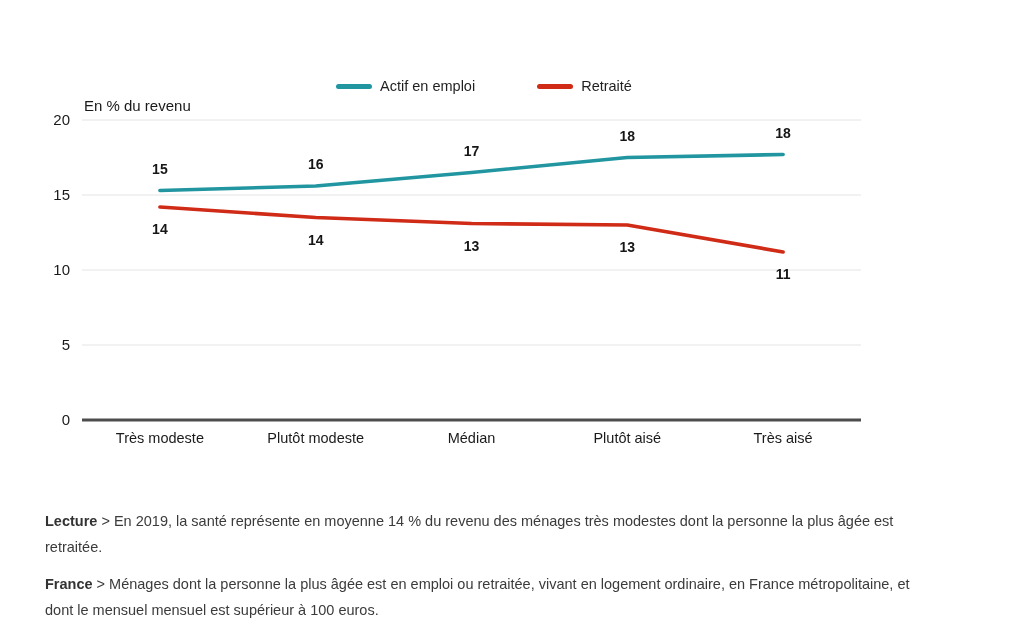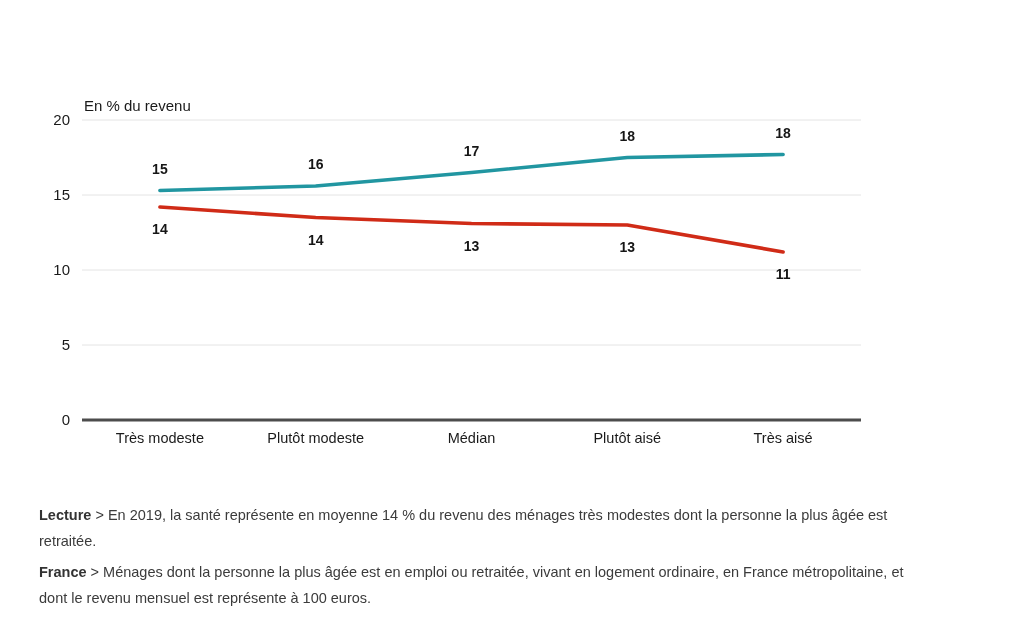--- a/index.html
+++ b/index.html
@@ -46,29 +46,39 @@
   #chart svg text { font-family: "Liberation Sans", sans-serif; }
 
   .footer {
     position: absolute;
     left: 33px; top: 497px;
     width: 905px;
     font-size: 14.5px;
     line-height: 25.5px;
     color: #3b3b3b;
   }
-  .footer p { margin: 6px; }
+  .footer p { margin: 12px; }
   .footer strong { color: #333333; }
 </style>
 </head>
 <body>
 
 <div class="page">
 
 
+  <div class="legend">
+    <div class="legend-item">
+      <span class="swatch" style="background-color: rgb(33, 150, 161);"></span>
+      <span class="legend-label">Actif en emploi</span>
+    </div>
+    <div class="legend-item">
+      <span class="swatch" style="background-color: rgb(208, 43, 23);"></span>
+      <span class="legend-label">Retraité</span>
+    </div>
+  </div>
 
   <div id="chart"><svg width="1024" height="625" viewBox="0 0 1024 625">
         <line x1="82" y1="420" x2="861" y2="420" stroke="#4d4d4d" stroke-width="3"></line>
         <text x="70" y="425" text-anchor="end" font-size="15" fill="#1a1a1a">0</text>
         <line x1="82" y1="345" x2="861" y2="345" stroke="#e4e4e4" stroke-width="1"></line>
         <text x="70" y="350" text-anchor="end" font-size="15" fill="#1a1a1a">5</text>
         <line x1="82" y1="270" x2="861" y2="270" stroke="#e4e4e4" stroke-width="1"></line>
         <text x="70" y="275" text-anchor="end" font-size="15" fill="#1a1a1a">10</text>
         <line x1="82" y1="195" x2="861" y2="195" stroke="#e4e4e4" stroke-width="1"></line>
         <text x="70" y="200" text-anchor="end" font-size="15" fill="#1a1a1a">15</text>
@@ -89,16 +99,16 @@
         <polyline points="159.9,207 315.70000000000005,217.5 471.5,223.5 627.3000000000001,225 783.1,252" fill="none" stroke="#D02B17" stroke-width="3.6" stroke-linecap="round" stroke-linejoin="round"></polyline>
         <text x="159.9" y="234" text-anchor="middle" font-size="14" font-weight="bold" fill="#161616">14</text>
         <text x="315.70000000000005" y="244.5" text-anchor="middle" font-size="14" font-weight="bold" fill="#161616">14</text>
         <text x="471.5" y="250.5" text-anchor="middle" font-size="14" font-weight="bold" fill="#161616">13</text>
         <text x="627.3000000000001" y="252" text-anchor="middle" font-size="14" font-weight="bold" fill="#161616">13</text>
         <text x="783.1" y="279" text-anchor="middle" font-size="14" font-weight="bold" fill="#161616">11</text>
       </svg></div>
 
   <div class="footer">
     <p><strong>Lecture</strong><span> &gt; </span><span>En 2019, la santé représente en moyenne 14 % du revenu des ménages très modestes dont la personne la plus âgée est retraitée.</span></p>
-    <p><strong>France</strong><span> &gt; </span><span>Ménages dont la personne la plus âgée est en emploi ou retraitée, vivant en logement ordinaire, en France métropolitaine, et dont le revenu mensuel est représente à 100 euros.</span></p>
+    <p><strong>France</strong><span> &gt; </span><span>Ménages dont la personne la plus âgée est en emploi ou retraitée, vivant en logement ordinaire, en France métropolitaine, et dont le mensuel mensuel est supérieur à 100 euros.</span></p>
   </div>
 
 </div>
 
 </body></html>

